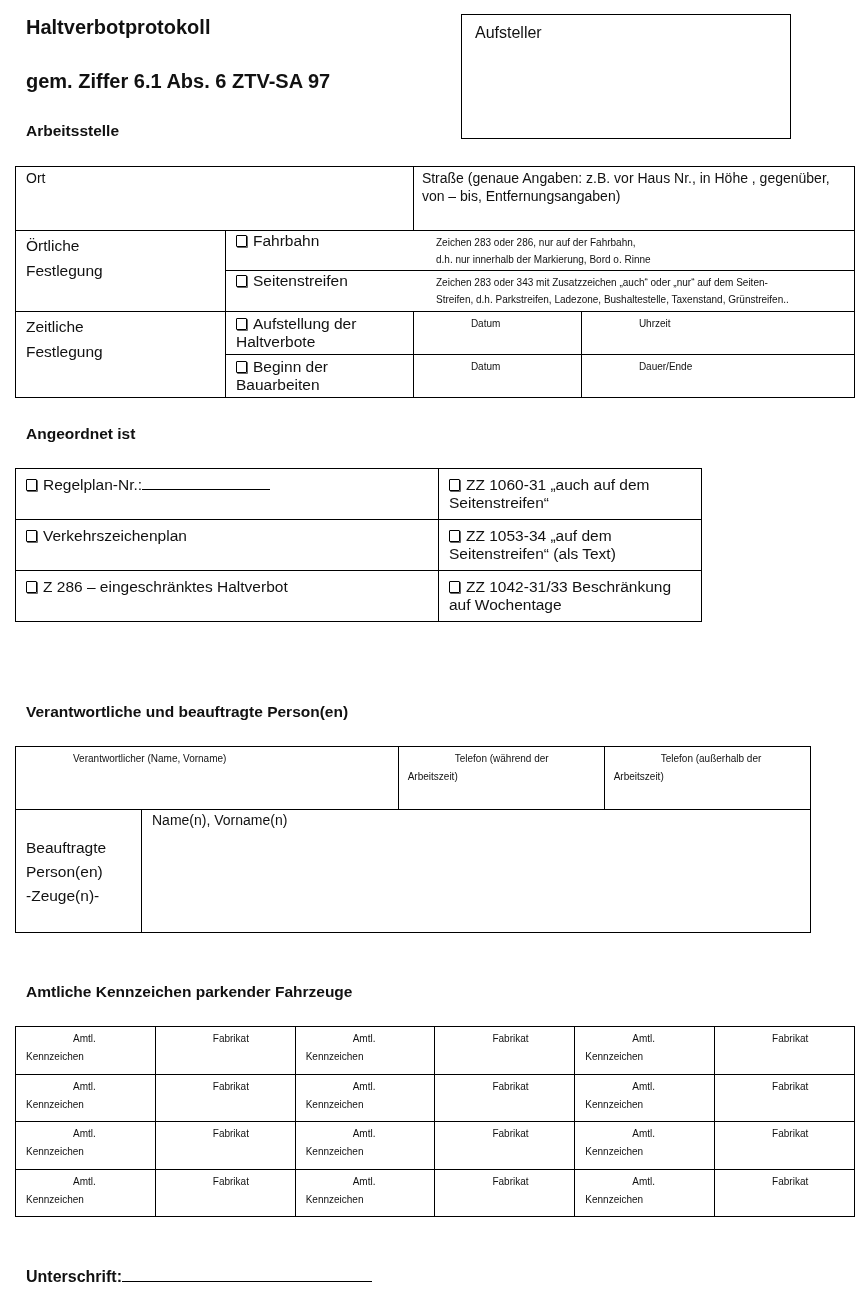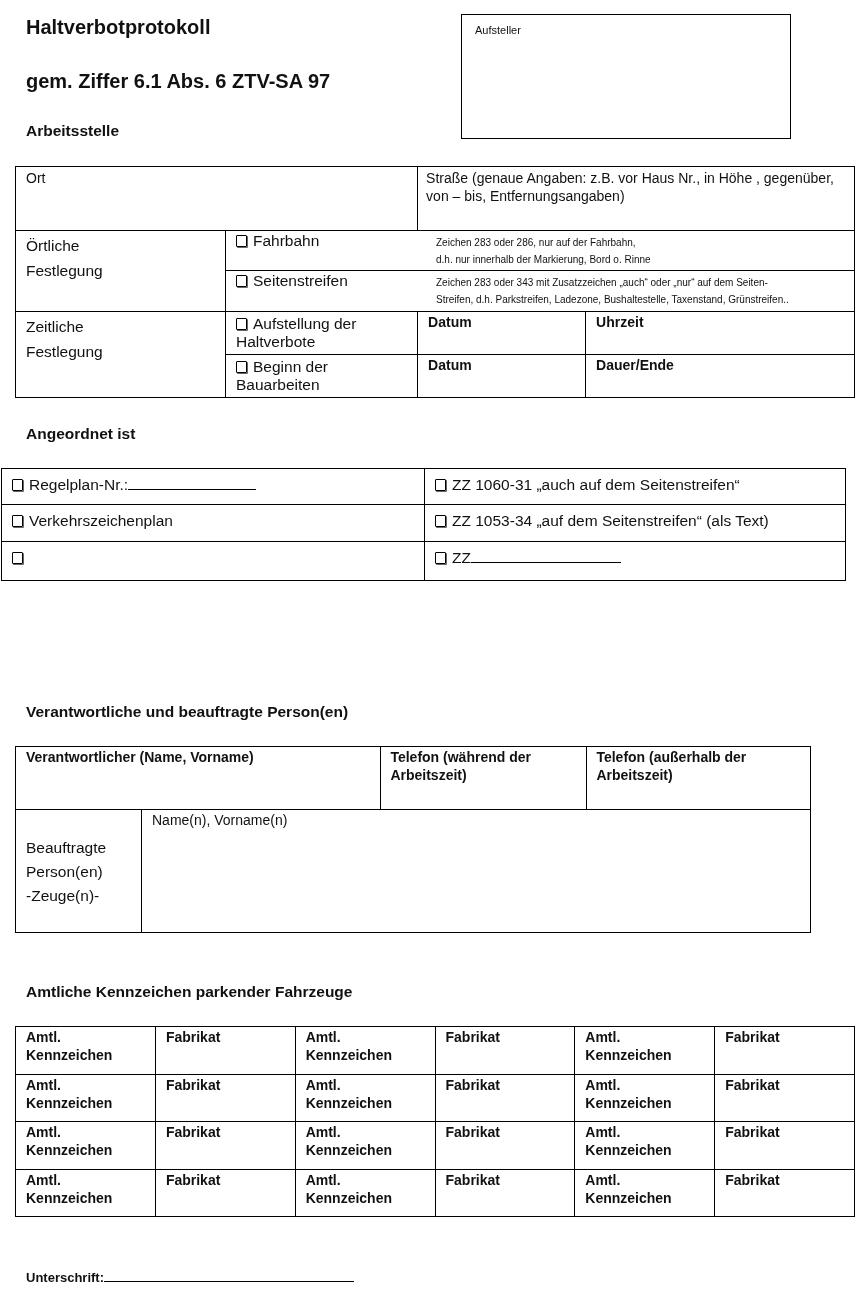--- a/index.html
+++ b/index.html
@@ -3,27 +3,27 @@
 <meta charset="utf-8">
 <style>
   * { box-sizing: border-box; margin: 0; padding: 0; }
   html, body { width: 863px; height: 1295px; background: #ffffff; color: #111; overflow: hidden; }
   body { font-family: "Liberation Sans", sans-serif; position: relative; }
   .abs { position: absolute; }
   .title { left: 26px; top: 16px; font-size: 20px; font-weight: bold; }
   .subtitle { left: 26px; top: 70px; font-size: 20px; font-weight: bold; }
   .section { font-size: 15.5px; font-weight: bold; left: 26px; }
   .aufsteller { left: 461px; top: 14px; width: 330px; height: 125px; border: 1.5px solid #000; }
-  .aufsteller span { position: absolute; left: 13px; top: 9px; font-size: 11px; }
+  .aufsteller span { position: absolute; left: 13px; top: 9px; font-size: 16px; }
   table { border-collapse: collapse; position: absolute; }
   td { border: 1.3px solid #000; vertical-align: top; }
   .tiny { font-size: 14px; }
   .small { font-size: 10px; line-height: 17px; }
   .med { font-size: 15.5px; }
-  .boldsmall { font-size: 14px; font-weight: bold; }
+  .boldsmall { font-size: 10px; font-weight: normal; margin-left: 47px; }
   .cb { display: inline-block; width: 11px; height: 12px; border: 1.6px solid #000; border-radius: 1px; box-shadow: 1px 1px 0 #666; margin-right: 6px; vertical-align: -1px; }
   .uline { display: inline-block; border-bottom: 1px solid #000; height: 14px; vertical-align: baseline; }
 </style>
 </head>
 <body>
 
 <div class="abs title">Haltverbotprotokoll</div>
 <div class="abs subtitle">gem. Ziffer 6.1 Abs. 6 ZTV-SA 97</div>
 <div class="abs aufsteller">
   <span>Aufsteller</span>
@@ -87,33 +87,33 @@
     </td>
     <td style="padding:1px 10px;">
       <span class="boldsmall">Dauer/Ende</span>
     </td>
   </tr>
 </tbody>
   </table>
 
 <div class="abs section" style="top:425px;">Angeordnet ist</div>
 
-<table style="left:1px; top:468px; width:845px;">
+<table style="left:15px; top:468px; width:687px;">
   <tbody>
       <tr style="height:36px;">
     <td class="med" style="width:423px; padding:7px 10px;"><span class="cb"></span><span>Regelplan-Nr.:</span><span class="uline" style="width:128px;"></span></td>
     <td class="med" style="padding:7px 10px;"><span class="cb"></span><span>ZZ 1060-31 „auch auf dem Seitenstreifen“</span></td>
   </tr>
   <tr style="height:37px;">
     <td class="med" style="padding:7px 10px;"><span class="cb"></span><span>Verkehrszeichenplan</span></td>
     <td class="med" style="padding:7px 10px;"><span class="cb"></span><span>ZZ 1053-34 „auf dem Seitenstreifen“ (als Text)</span></td>
   </tr>
-  <tr style="height:39px;">
-    <td class="med" style="padding:7px 10px;"><span class="cb"></span><span></span></td>
-    <td class="med" style="padding:7px 10px;"><span class="cb"></span><span>ZZ</span><span class="uline" style="width:150px;"></span></td>
+  <tr style="height:37px;">
+    <td class="med" style="padding:7px 10px;"><span class="cb"></span><span>Z 286 – eingeschränktes Haltverbot</span></td>
+    <td class="med" style="padding:7px 10px;"><span class="cb"></span><span>ZZ 1042-31/33 Beschränkung auf Wochentage</span></td>
   </tr>
 </tbody>
   </table>
 
 <div class="abs section" style="top:703px;">Verantwortliche und beauftragte Person(en)</div>
 
 <table style="left:15px; top:746px; width:796px;">
   <tbody>
       <tr style="height:63px;">
     <td colspan="2" style="width:411px; padding:1px 10px;">
@@ -171,15 +171,15 @@
         <td style="width: 140px; padding: 1px 10px;"><span class="boldsmall">Amtl. Kennzeichen</span></td>
         <td style="width: 140px; padding: 1px 10px;"><span class="boldsmall">Fabrikat</span></td>
         <td style="width: 140px; padding: 1px 10px;"><span class="boldsmall">Amtl. Kennzeichen</span></td>
         <td style="width: 140px; padding: 1px 10px;"><span class="boldsmall">Fabrikat</span></td>
         <td style="width: 140px; padding: 1px 10px;"><span class="boldsmall">Amtl. Kennzeichen</span></td>
         <td style="width: 140px; padding: 1px 10px;"><span class="boldsmall">Fabrikat</span></td>
       </tr>
     </tbody>
 </table>
 
-<div class="abs" style="left:26px; top:1266px; font-size:13px; font-weight:bold;">
+<div class="abs" style="left:26px; top:1266px; font-size:16px; font-weight:bold;">
   <span>Unterschrift:</span><span class="uline" style="width:250px; height:16px;"></span>
 </div>
 
 </body></html>

